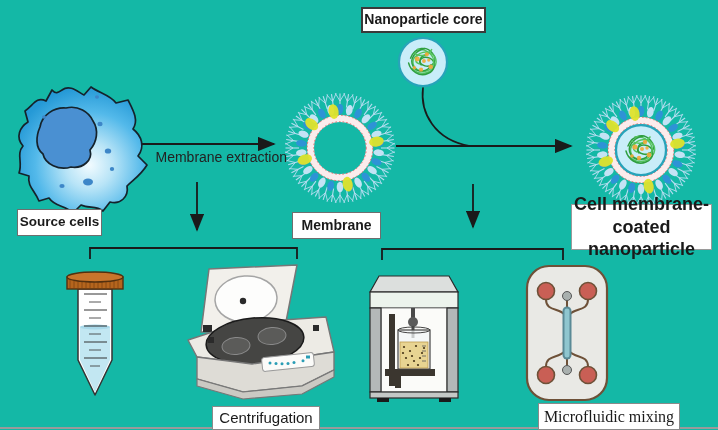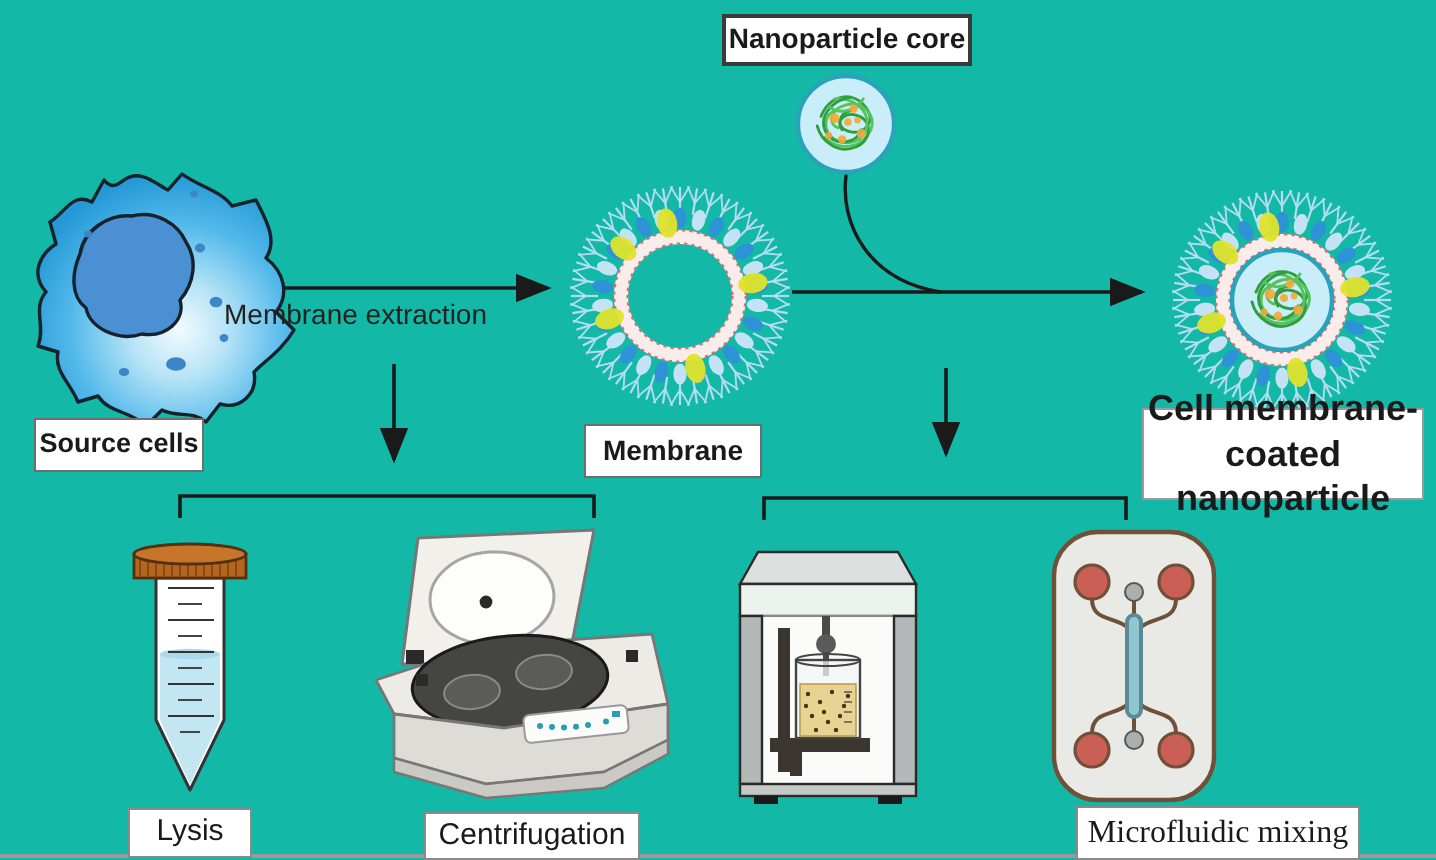--- a/index.html
+++ b/index.html
@@ -17,21 +17,21 @@
   #lbl-core{left:361px;top:7px;width:125px;height:26px;font-size:14px;border:2px solid #3a3a3a;}
   #lbl-source{left:17px;top:209px;width:85px;height:27px;font-size:13.5px;}
   #lbl-membrane{left:292px;top:212px;width:89px;height:27px;font-size:14px;}
   #lbl-coated{left:571px;top:204px;width:141px;height:46px;font-size:18px;border-color:#9a9a9a;flex-direction:column;}
   #lbl-lysis{left:64px;top:404px;width:62px;height:25px;font-size:15px;border-color:#8a8a8a;}
   #lbl-centrifugation{left:212px;top:406px;width:108px;height:24px;font-size:15px;border-color:#8a8a8a;}
   #lbl-sonication{left:367px;top:405px;width:89px;height:25px;font-size:15px;border-color:#8a8a8a;}
   #lbl-micro{left:504px;top:403px;width:142px;height:27px;font-size:16px;border-color:#8a8a8a;
     font-family:"Liberation Serif",serif;margin-left:34px;}
   .process-label{
-    position:absolute;font-size:14px;color:#222;text-align:left;
+    position:absolute;font-size:14px;color:#222;text-align:right;
   }
   #txt-extraction{left:112px;top:149px;width:175px;}
   #txt-coating{left:405px;top:154px;width:168px;}
 </style>
 </head>
 <body>
 
 <div id="figure-canvas">
 
   <svg id="diagram-svg" width="718" height="430" viewBox="0 0 718 430">
@@ -505,18 +505,17 @@
     </g>
   </svg>
 
   <div class="label-box bold" id="lbl-core">Nanoparticle core</div>
   <div class="label-box bold" id="lbl-source">Source cells</div>
   <div class="label-box bold" id="lbl-membrane">Membrane</div>
   <div class="label-box bold" id="lbl-coated">
     <span>Cell membrane-coated</span>
     <span>nanoparticle</span>
   </div>
-  <div class="label-box" id="lbl-lysis">Lysis</div>
   <div class="label-box" id="lbl-centrifugation">Centrifugation</div>
   <div class="label-box" id="lbl-micro">Microfluidic mixing</div>
 
   <div class="process-label" id="txt-extraction">Membrane extraction</div>
 </div>
 
 </body></html>

